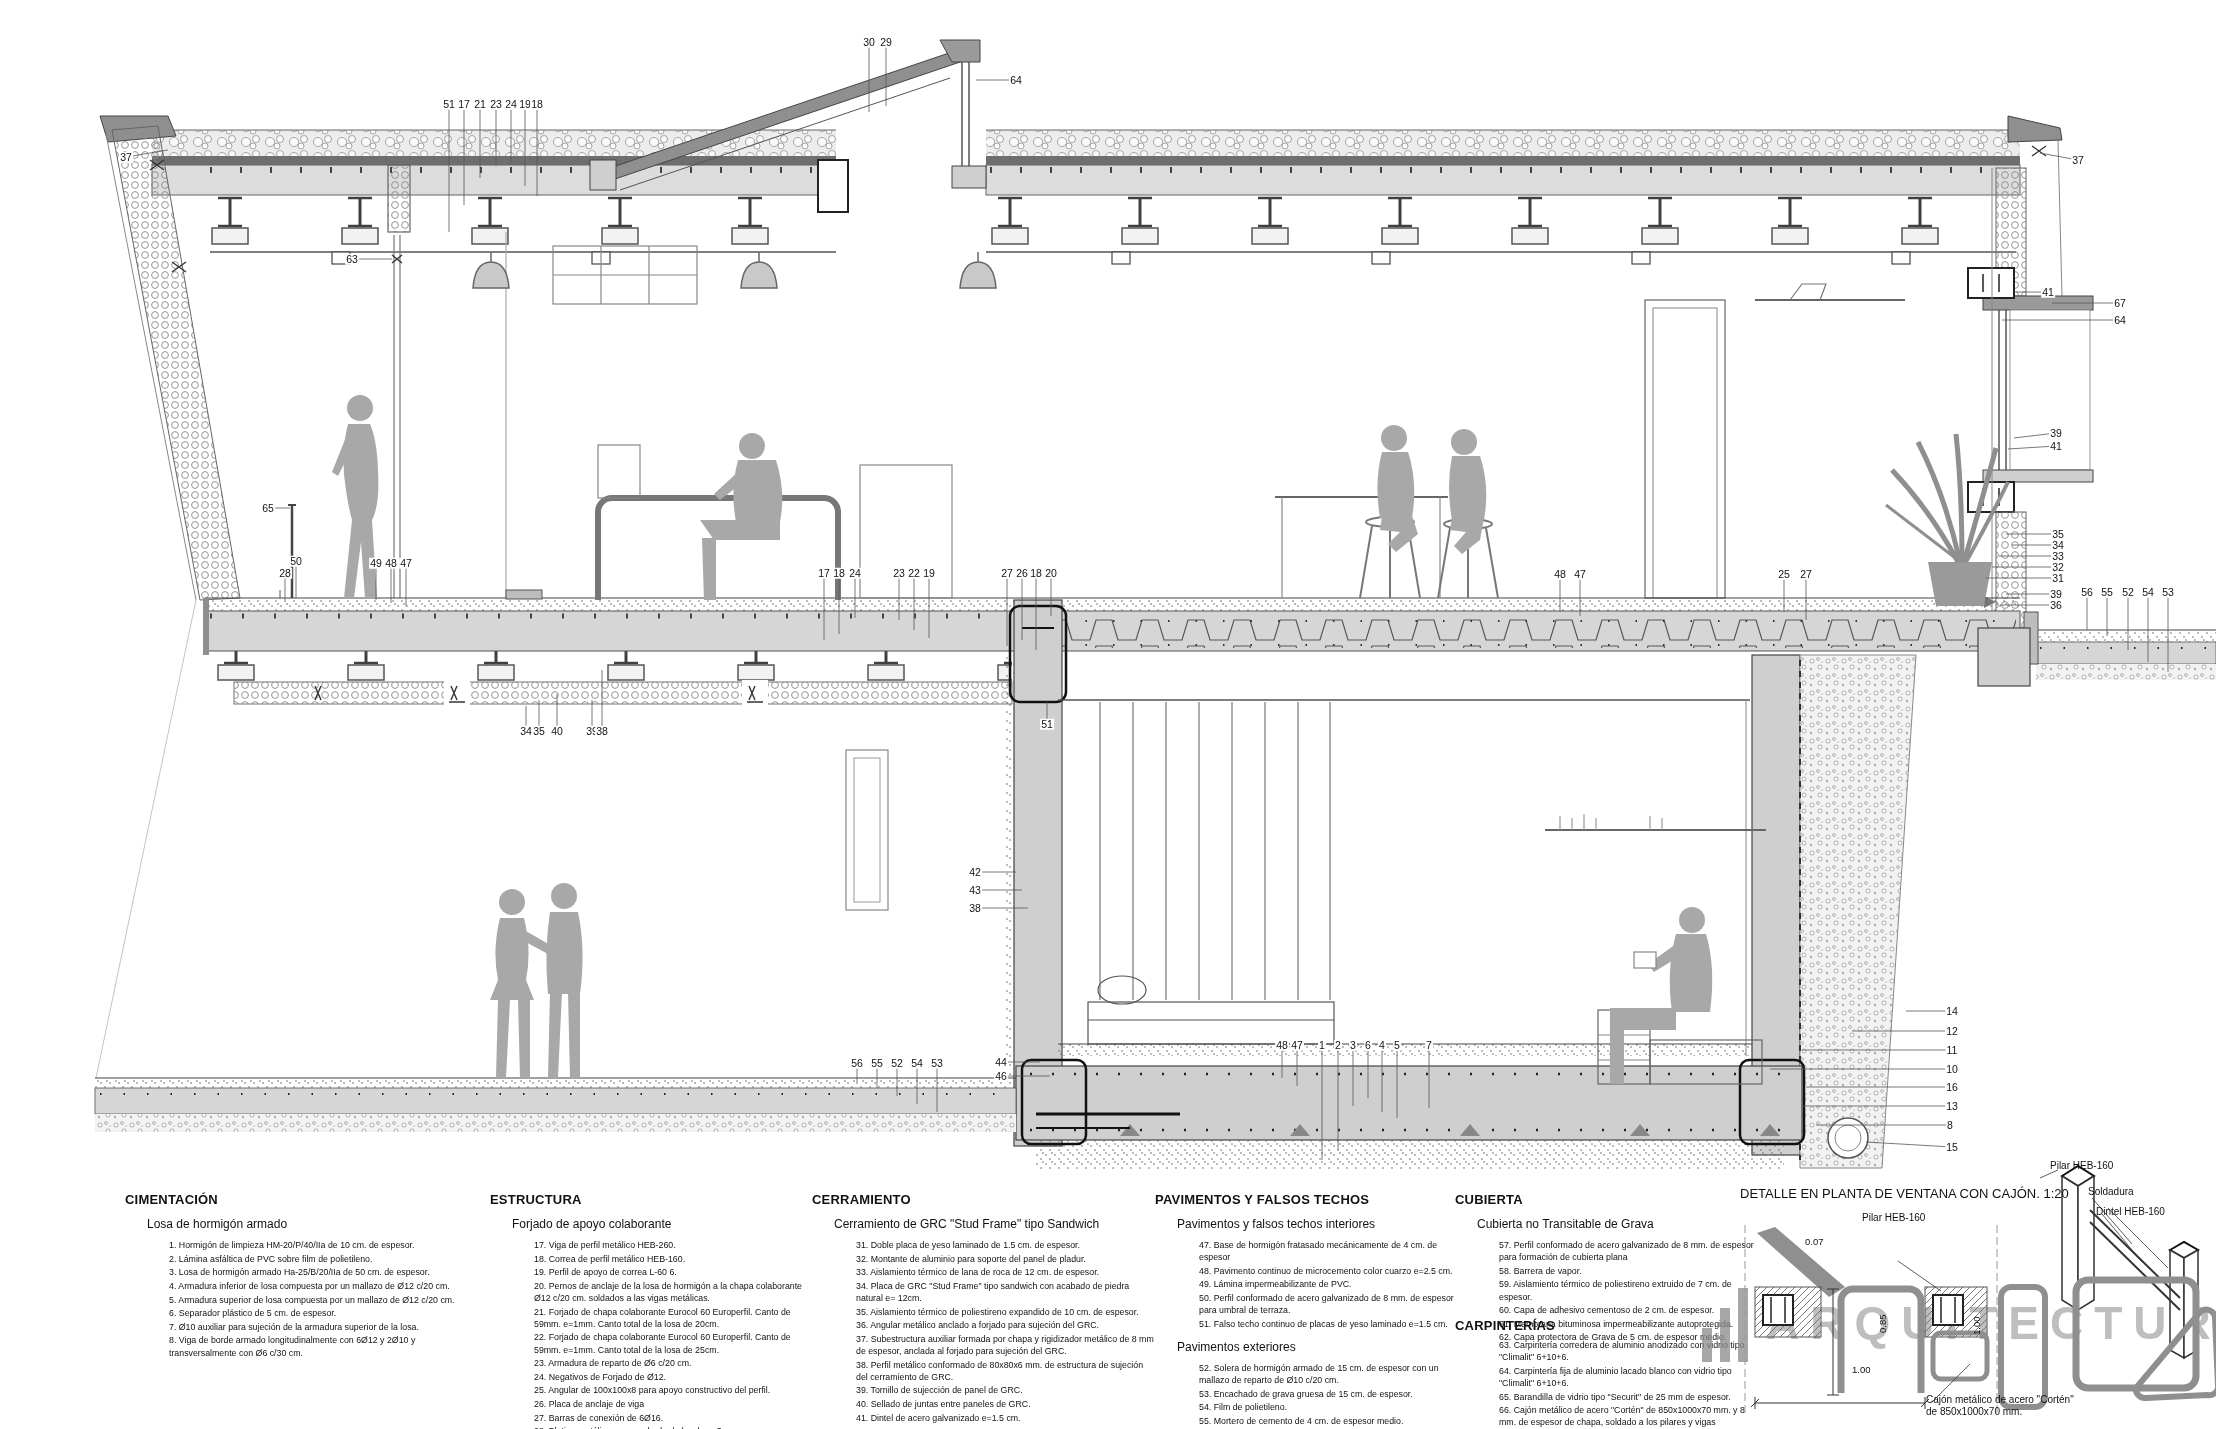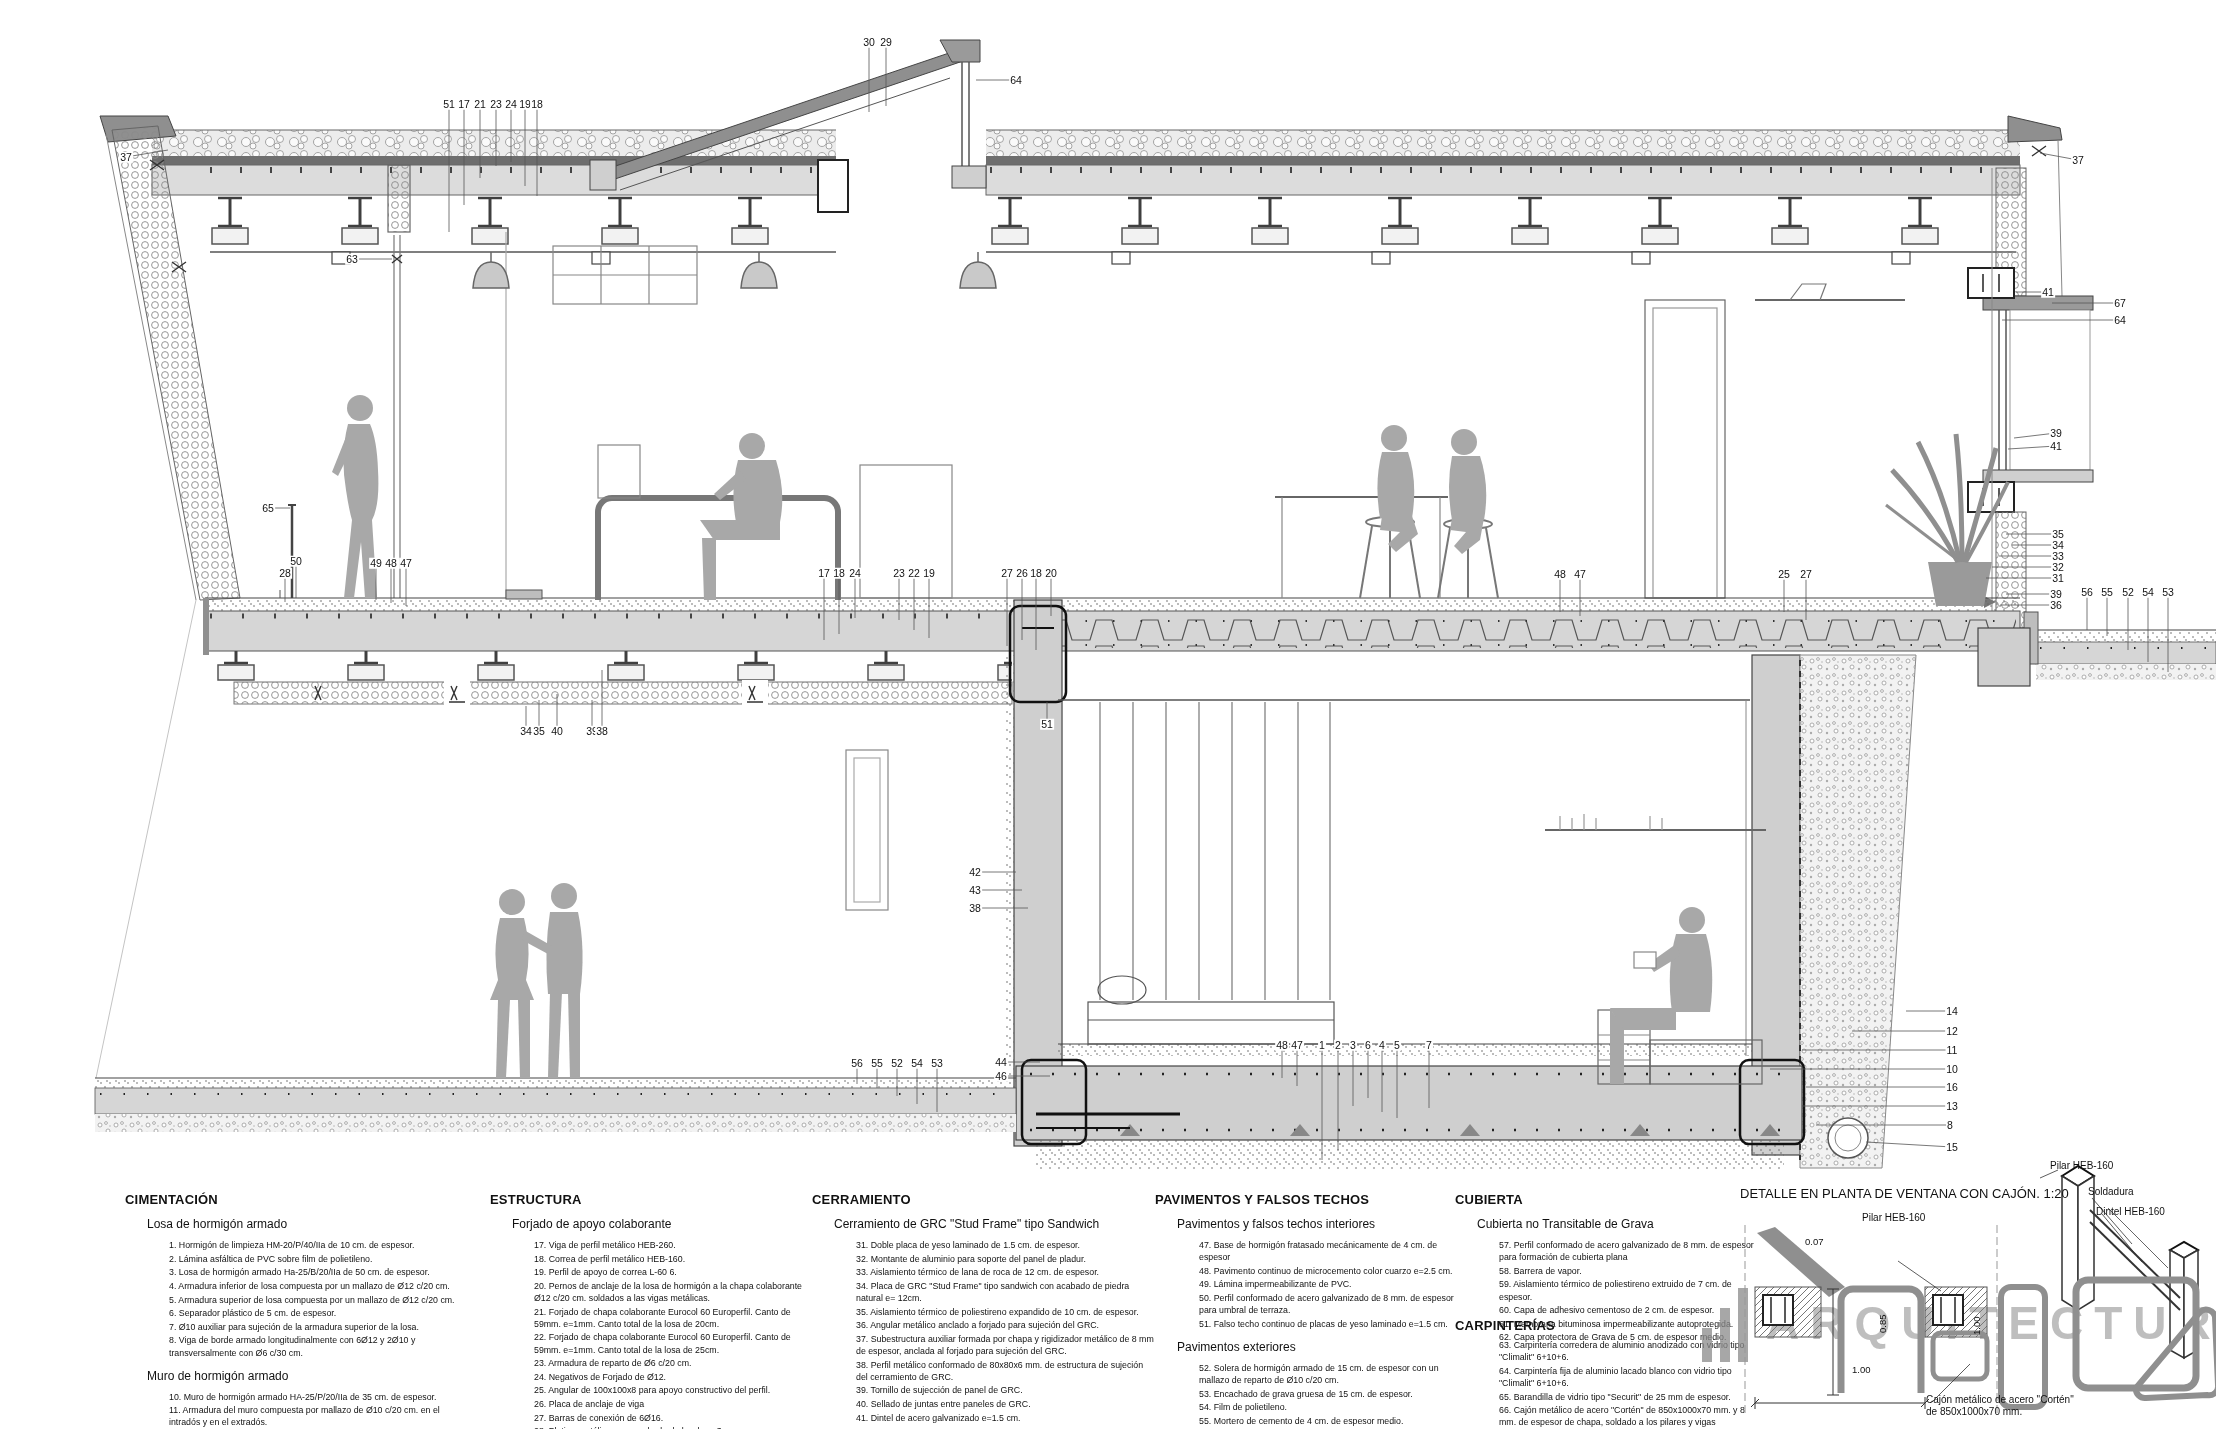--- a/index.html
+++ b/index.html
@@ -558,25 +558,20 @@
         <div class="lg-sub">Losa de hormigón armado</div>
         <p class="lg-item">1. Hormigón de limpieza HM-20/P/40/IIa de 10 cm. de espesor.</p>
         <p class="lg-item">2. Lámina asfáltica de PVC sobre film de polietileno.</p>
         <p class="lg-item">3. Losa de hormigón armado Ha-25/B/20/IIa de 50 cm. de espesor.</p>
         <p class="lg-item">4. Armadura inferior de losa compuesta por un mallazo de Ø12 c/20 cm.</p>
         <p class="lg-item">5. Armadura superior de losa compuesta por un mallazo de Ø12 c/20 cm.</p>
         <p class="lg-item">6. Separador plástico de 5 cm. de espesor.</p>
         <p class="lg-item">7. Ø10 auxiliar para sujeción de la armadura superior de la losa.</p>
         <p class="lg-item">8. Viga de borde armado longitudinalmente con 6Ø12 y 2Ø10 y transversalmente con Ø6 c/30 cm.</p>
       </div>
-      <div class="lg-sec">
-        <div class="lg-sub">Muro de hormigón armado</div>
-        <p class="lg-item">10. Muro de hormigón armado HA-25/P/20/IIa de 35 cm. de espesor.</p>
-        <p class="lg-item">11. Armadura del muro compuesta por mallazo de Ø10 c/20 cm. en el intradós y en el extradós.</p>
-      </div>
     </div>
   <div class="lg-col" style="left:490px;top:1192px;width:315px">
       <div class="lg-title">ESTRUCTURA</div>
       <div class="lg-sec">
         <div class="lg-sub">Forjado de apoyo colaborante</div>
         <p class="lg-item">17. Viga de perfil metálico HEB-260.</p>
         <p class="lg-item">18. Correa de perfil metálico HEB-160.</p>
         <p class="lg-item">19. Perfil de apoyo de correa L-60 6.</p>
         <p class="lg-item">20. Pernos de anclaje de la losa de hormigón a la chapa colaborante Ø12 c/20 cm. soldados a las vigas metálicas.</p>
         <p class="lg-item">21. Forjado de chapa colaborante Eurocol 60 Europerfil. Canto de 59mm. e=1mm. Canto total de la losa de 20cm.</p>

